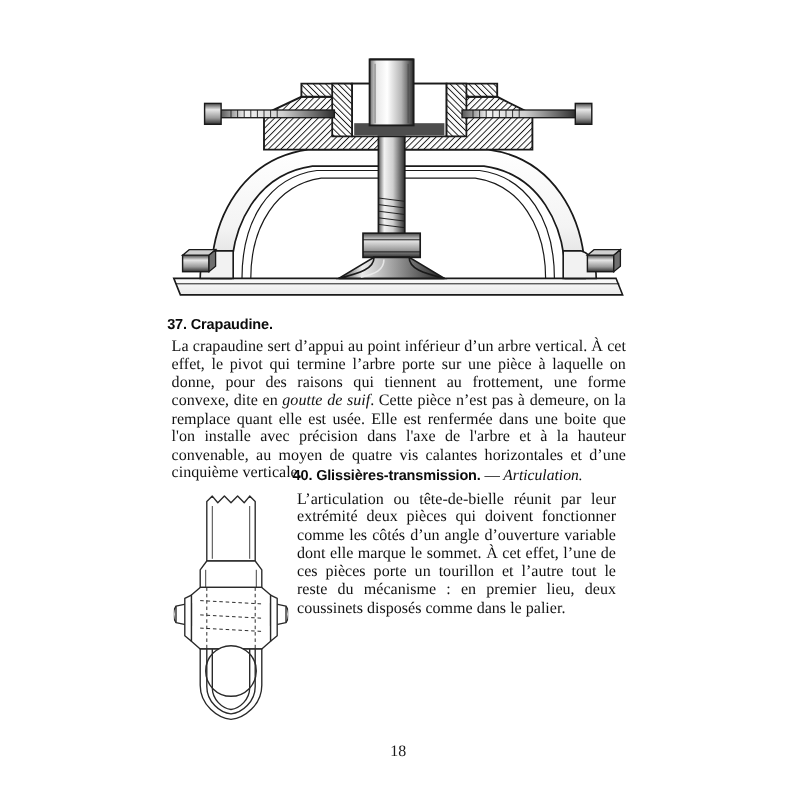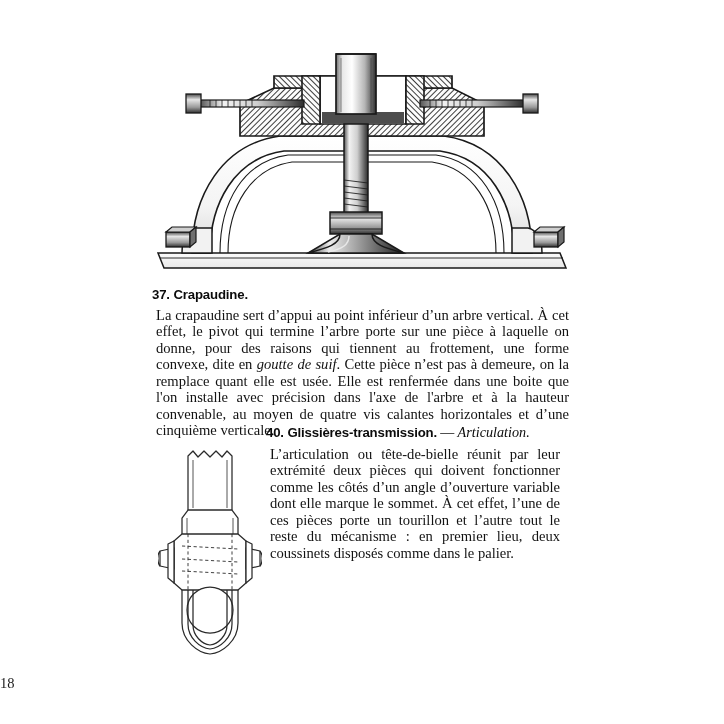--- a/index.html
+++ b/index.html
@@ -84,21 +84,21 @@
   }
   #block-40 .body-text { line-height: 16.6px; }
   .para-tight { margin-top: 0; }
 
   
   #page-number {
     position: absolute;
     left: 0;
     top: 675px;
     width: 724px;
-    text-align: left;
+    text-align: center;
     font-size: 14.5px;
     color: #1a1a1a;
   }
 </style>
 </head>
 <body>
 
 <div class="page">
 
   <div id="figure-37">

